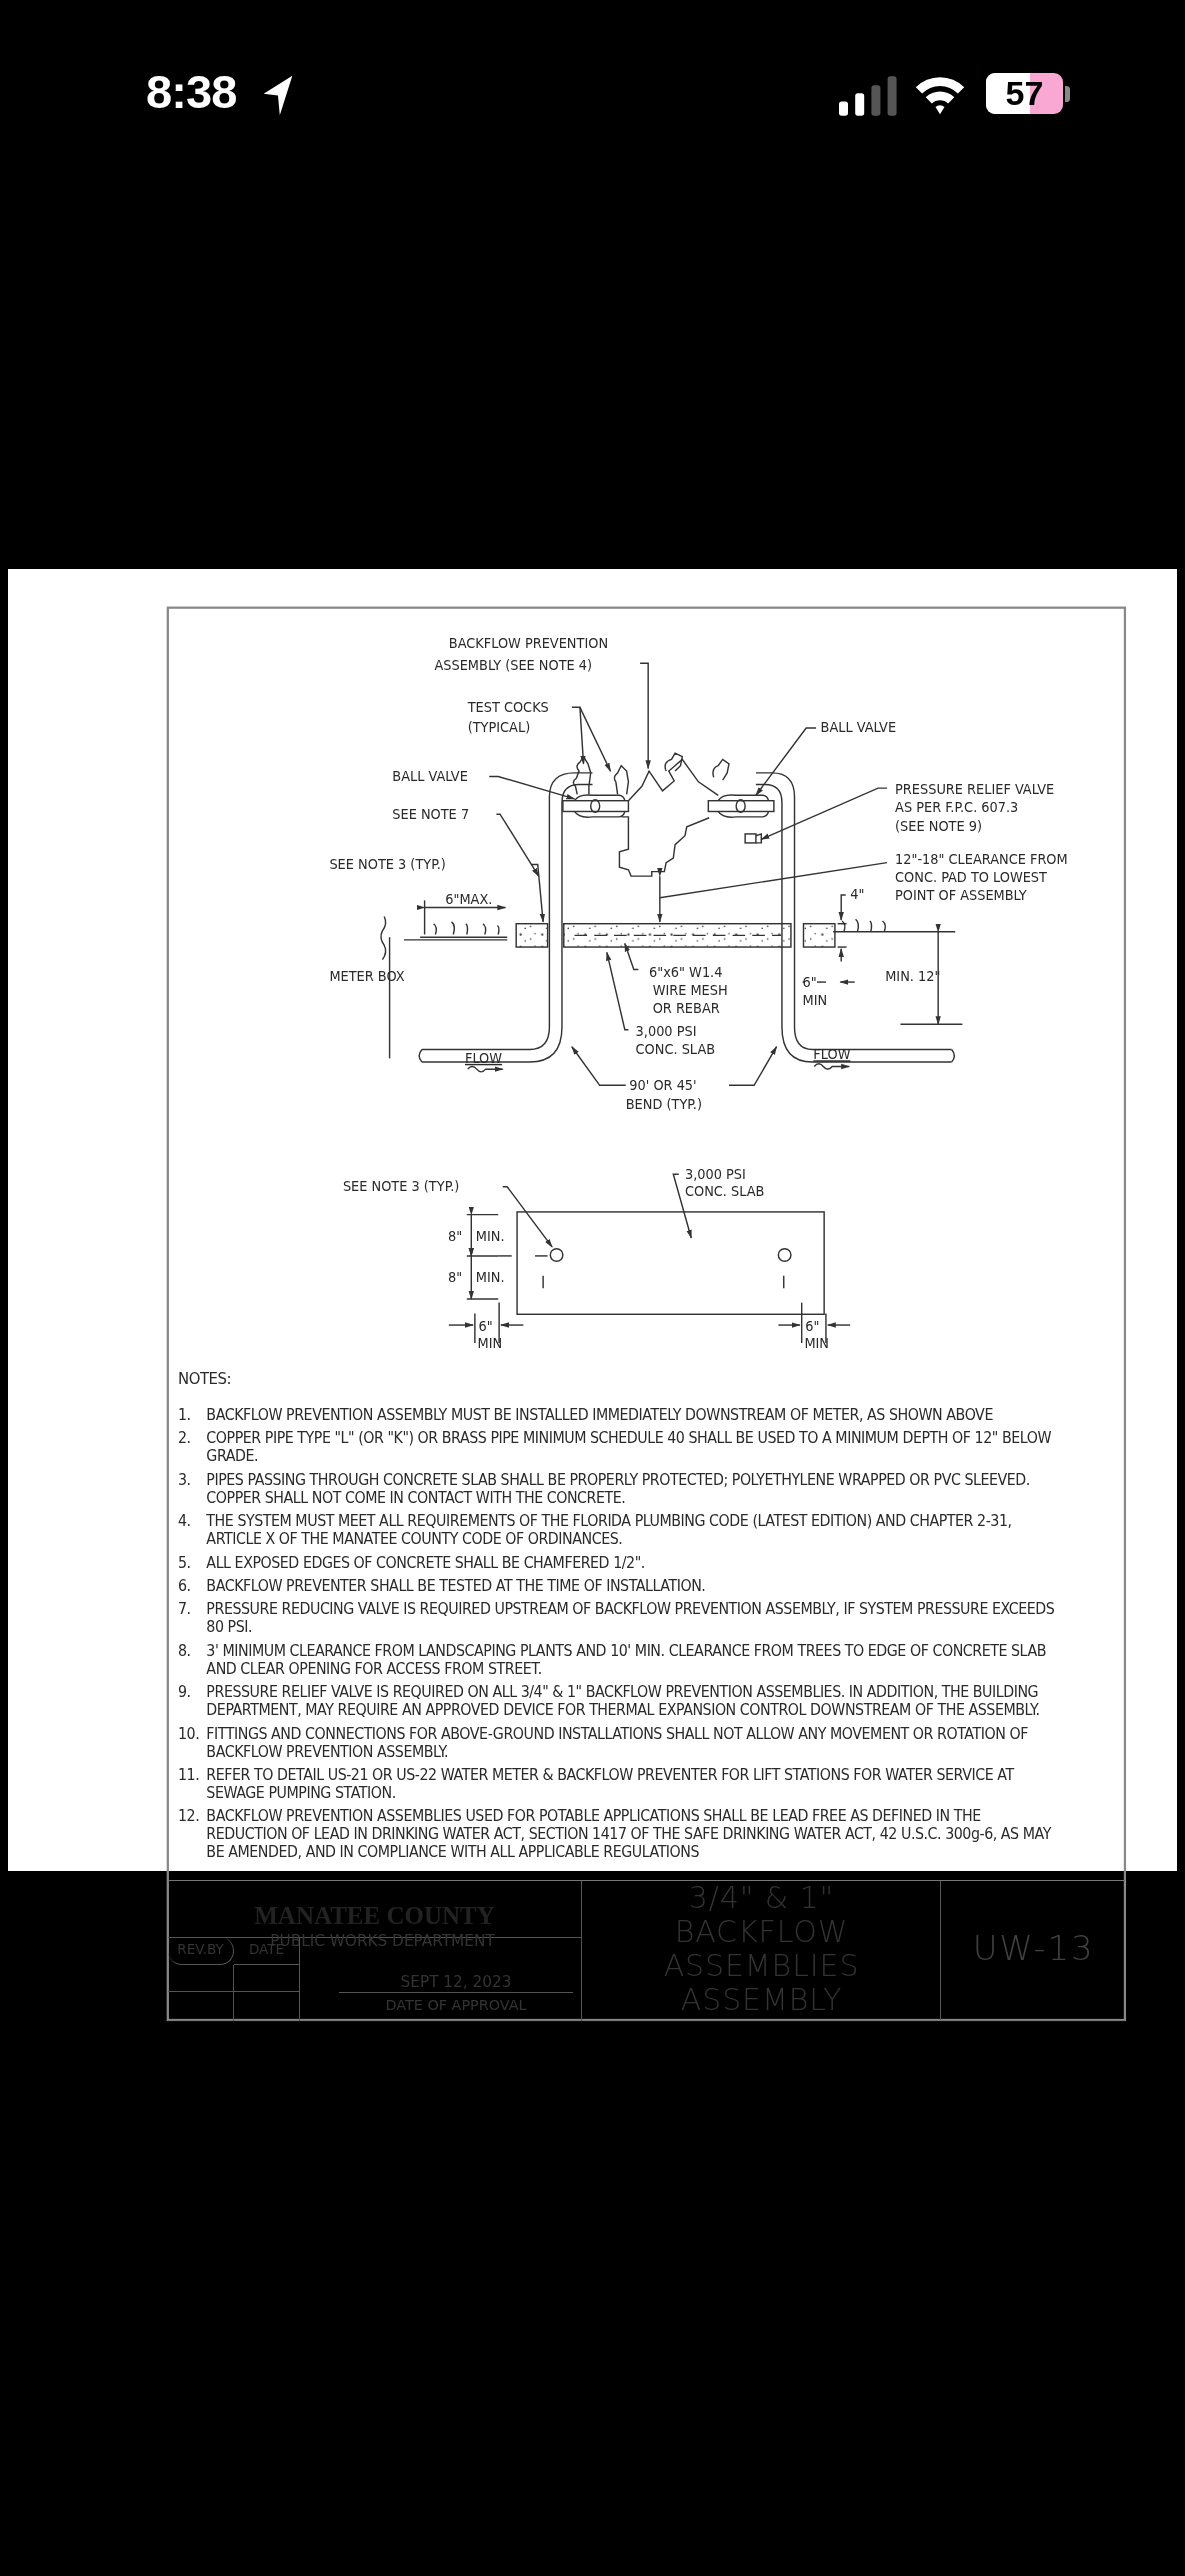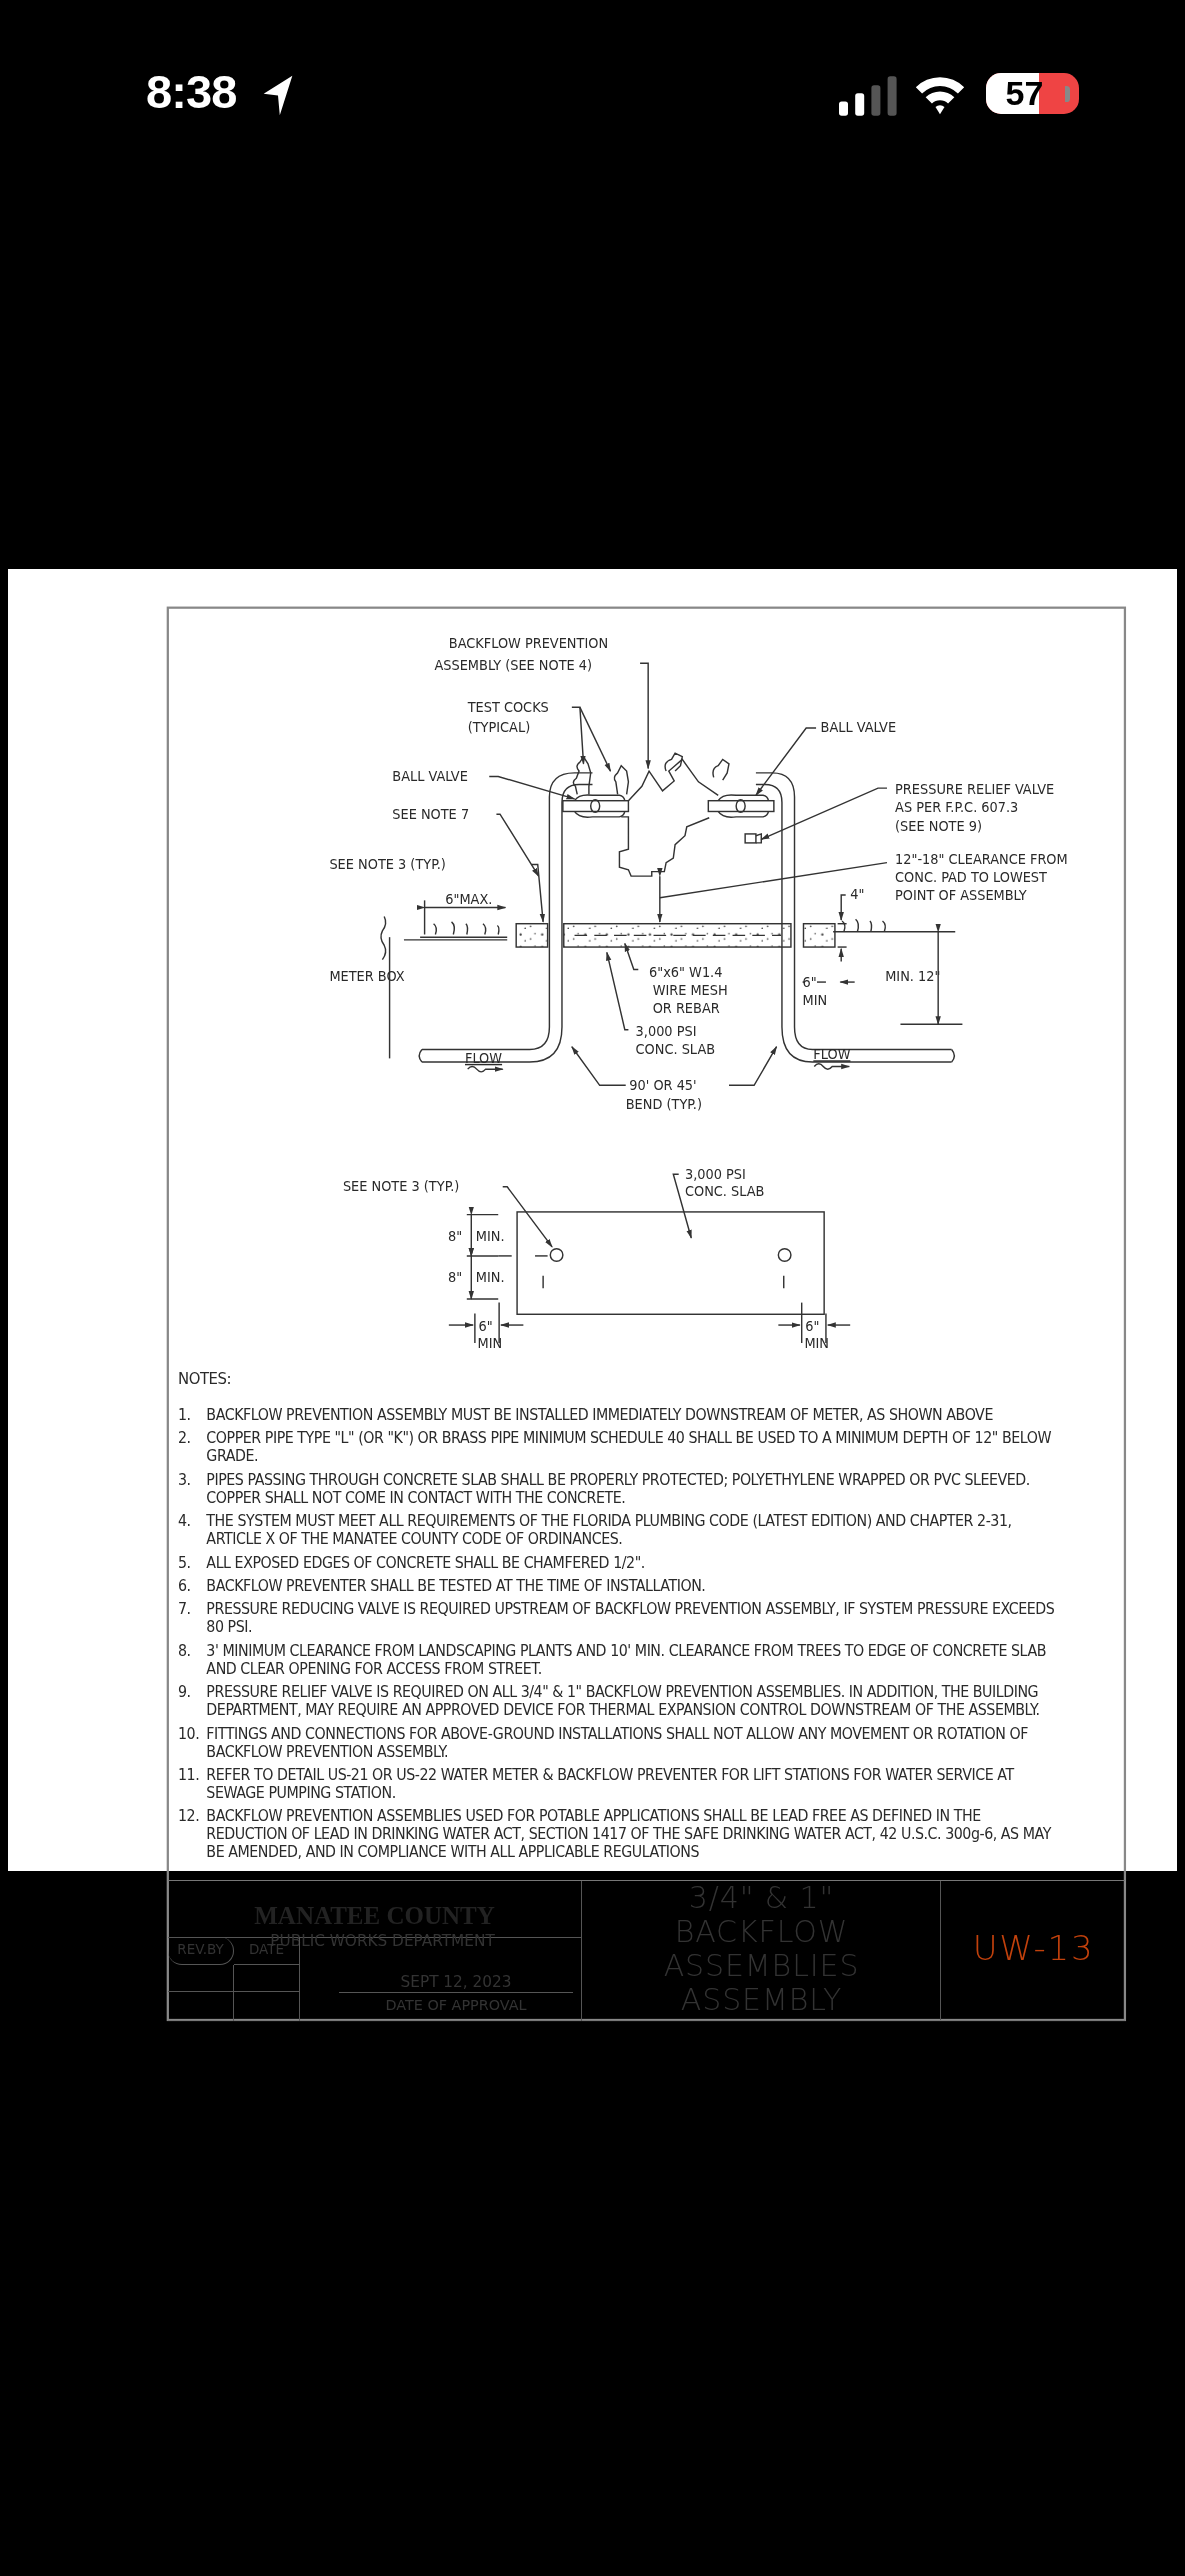--- a/index.html
+++ b/index.html
@@ -5,22 +5,22 @@
   html, body { margin:0; padding:0; }
   body { width:1186px; height:2576px; background:#000; position:relative; overflow:hidden;
          font-family:"Liberation Sans", sans-serif; }
   .status-bar { position:absolute; left:0; top:8px; width:1186px; height:180px; color:#fff; }
   .time { position:absolute; left:146px; top:56px; font-size:47px; font-weight:600; letter-spacing:-0.9px;
           font-family:"Liberation Sans", sans-serif; }
   .loc-icon { position:absolute; left:260px; top:66px; width:36px; height:43px; }
   .signal { position:absolute; left:839px; top:68px; width:63px; height:40px; }
   .wifi { position:absolute; left:914px; top:65px; width:52px; height:43px; }
   .battery { position:absolute; left:986px; top:65px; width:86px; height:43px; }
-  .battery .body { position:absolute; left:0; top:0; width:93px; height:41px; border-radius:15px;
-                   background:#ef4444; overflow:hidden; }
+  .battery .body { position:absolute; left:0; top:0; width:77px; height:41px; border-radius:9px;
+                   background:#f9a8d4; overflow:hidden; }
   .battery .fill { position:absolute; left:0; top:0; width:57%; height:100%; background:#fff; }
   .battery .num { position:absolute; left:0; top:0; width:77px; height:41px; line-height:41px; text-align:center;
                   color:#000; font-weight:700; font-size:34px; font-family:"Liberation Sans", sans-serif; }
   .battery .tip { position:absolute; left:79px; top:12.6px; width:5.4px; height:16px; background:#888; border-radius:0 3.6px 3.6px 0; }
 
   .paper { position:absolute; left:8px; top:569px; width:1169px; height:1302px; background:#fff; }
   .drawing { position:absolute; left:0; top:0; }
   .cad { font-family:"DejaVu Sans Condensed","DejaVu Sans", sans-serif; fill:#2a2a2a; }
   .notes { position:absolute; left:178px; top:1370px; width:943px; color:#2a2a2a;
            font-family:"DejaVu Sans", sans-serif; font-size:15.3px; line-height:18px; letter-spacing:-0.5px;
@@ -42,21 +42,21 @@
                        font-family:"DejaVu Sans", sans-serif; font-size:13.5px; color:#333; text-align:center; line-height:25px; }
   .tb-approval { position:absolute; left:171px; top:36px; width:234px; text-align:center;
                  font-family:"DejaVu Sans", sans-serif; font-size:15.3px; color:#333; }
   .tb-approval .date { border-bottom:1.3px solid #555; padding-bottom:1px; }
   .tb-approval .lbl { margin-top:3.6px; font-size:14.4px; }
   .tb-title { position:absolute; left:415px; top:0; width:357px; height:139px; text-align:center;
               font-family:"DejaVu Sans", sans-serif; font-weight:200; color:#333; font-size:30px; line-height:34px;
               border-right:1.3px solid #555; }
   .tb-title div { letter-spacing:0.9px; }
   .tb-dwg { position:absolute; left:774px; top:0; width:183px; height:139px; line-height:135px; text-align:center;
-            font-family:"DejaVu Sans", sans-serif; font-weight:200; font-size:34px; color:#c2410c; letter-spacing:1.8px; }
+            font-family:"DejaVu Sans", sans-serif; font-weight:200; font-size:34px; color:#404040; letter-spacing:1.8px; }
 </style>
 </head>
 <body>
 
 <div class="status-bar">
   <span class="time">8:38</span>
   <svg class="loc-icon" viewBox="0 0 40 48">
     <path d="M36 2 L4 22 L20 24 L22 46 Z" fill="#fff"></path>
   </svg>
   <svg class="signal" viewBox="0 0 70 44">

